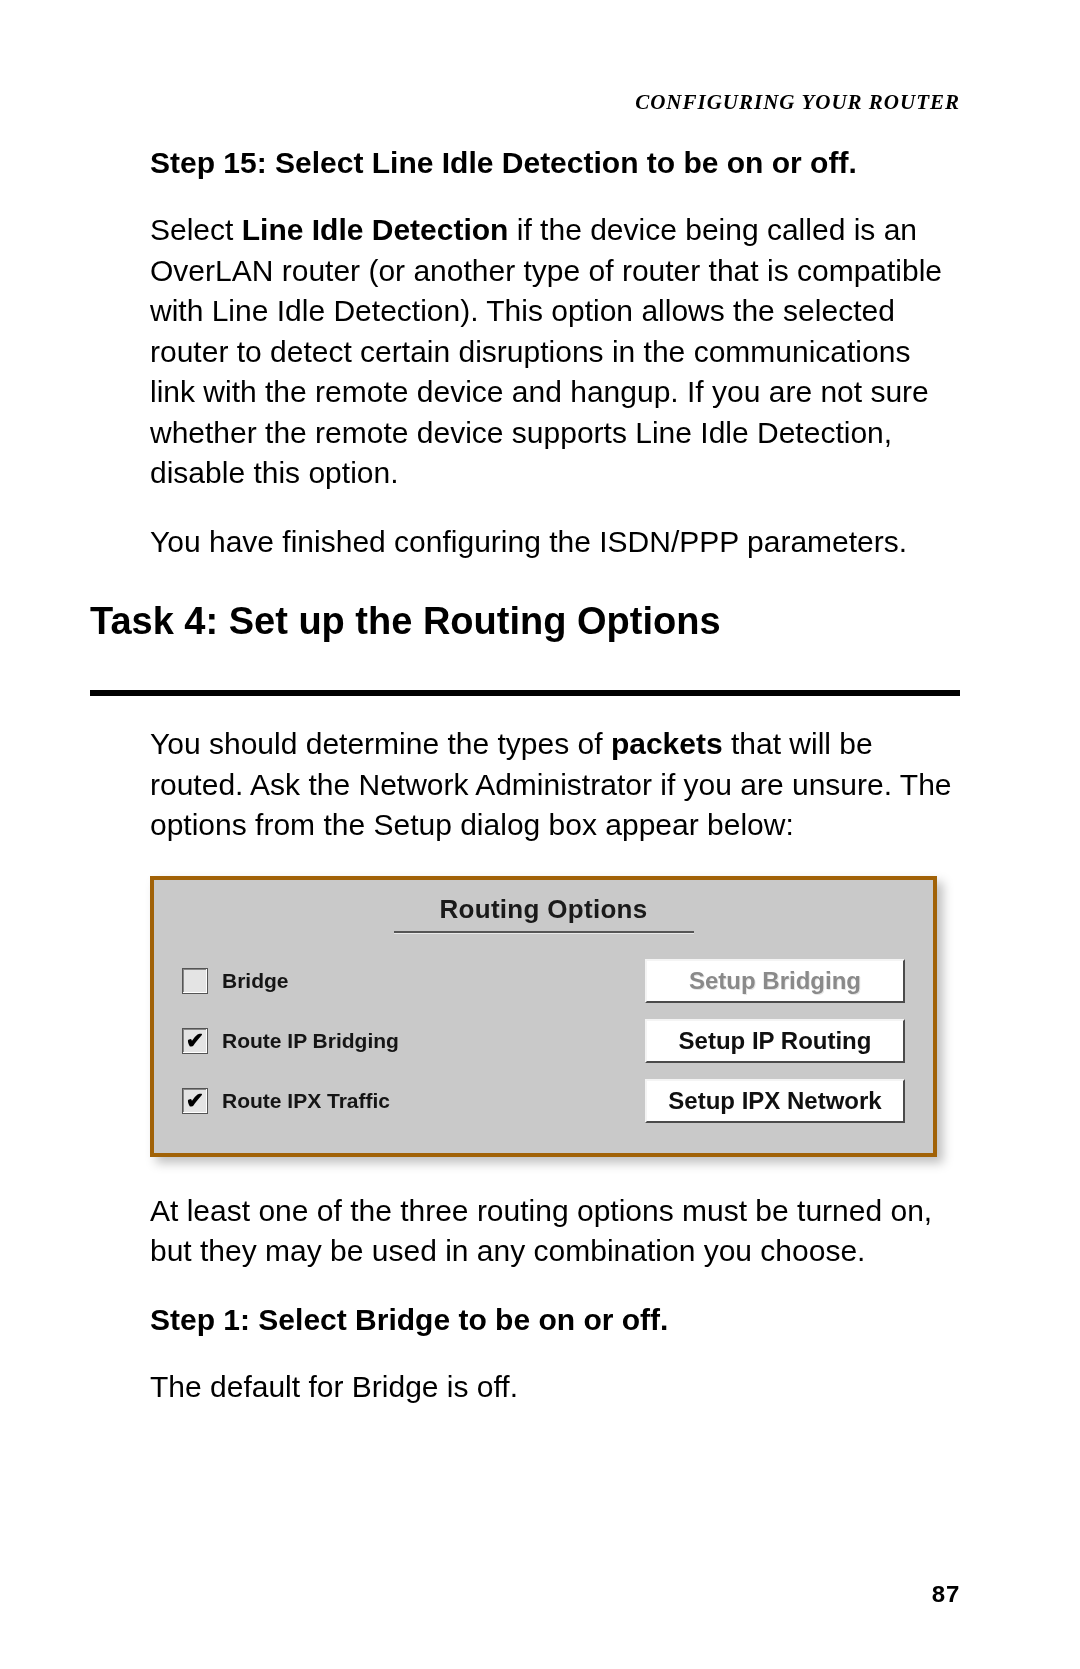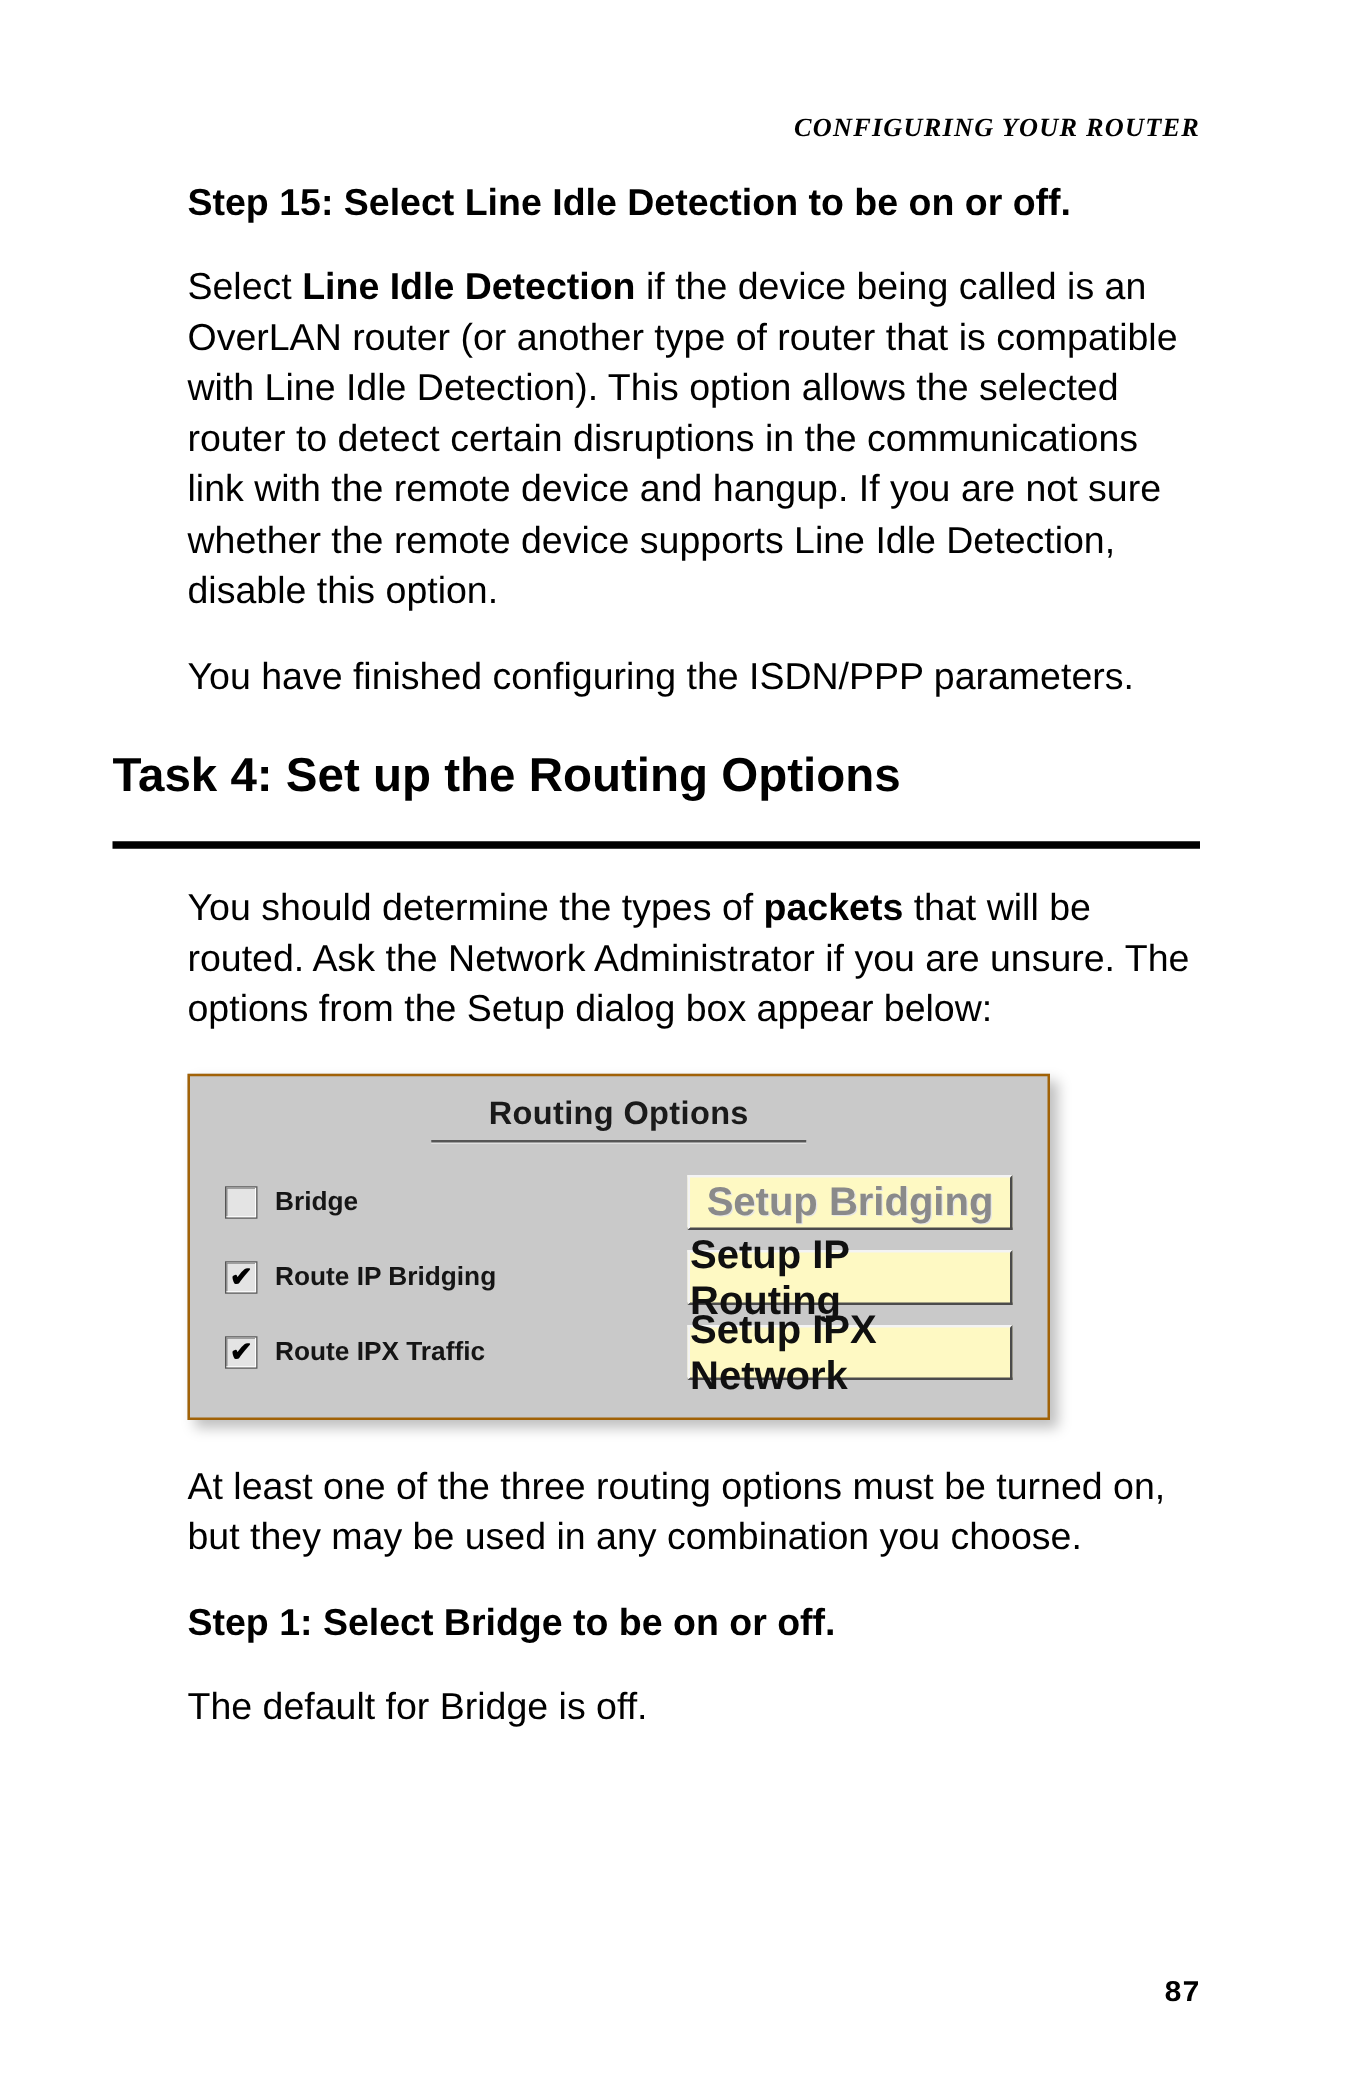--- a/index.html
+++ b/index.html
@@ -3,50 +3,50 @@
 <meta charset="utf-8">
 <style>
   * { box-sizing: border-box; margin: 0; padding: 0; }
   html, body { width: 1080px; height: 1669px; background: #ffffff; font-family: Georgia, 'Times New Roman', serif; color: #000; }
   .page { position: relative; width: 1080px; height: 1669px; padding: 90px 120px 60px 120px; }
   .running-head { font-family: Liberation Serif, serif; font-weight: bold; letter-spacing: 1px; font-size: 21px; text-align: right; font-style: italic; margin-bottom: 28px; }
   .step-heading { font-family: Arial, Helvetica, sans-serif; font-weight: bold; font-size: 30px; margin: 10px 0 28px 0; line-height: 1.3; }
   .body-p { font-family: Liberation Sans, sans-serif; font-size: 30px; line-height: 1.35; margin-bottom: 28px; }
   .body-p .b { font-weight: bold; }
   .task-heading { font-family: Arial, Helvetica, sans-serif; font-weight: bold; font-size: 38px; margin: 38px 0 0 0; }
-  .task-heading-wrap { margin-left: -30px; margin-bottom: 30px; }
+  .task-heading-wrap { margin-left: -30px; margin-bottom: 47px; }
   .task-rule { height: 6px; background: #000; margin: 4px 0 28px 0; margin-left: -30px; }
   .page-number { position: absolute; bottom: 60px; right: 120px; font-family: Liberation Mono, monospace; font-weight: bold; font-size: 24px; }
 
   
   .dialog-wrap { margin: 30px 0 34px 0; }
   .dialog {
-    width: 690px; background: #c9c9c9; border: 2px solid #a16207;
+    width: 787px; background: #c9c9c9; border: 4px solid #a16207;
     box-shadow: 6px 6px 10px rgba(0,0,0,0.25);
     padding: 14px 22px 22px 22px;
     font-family: Tahoma, Arial, sans-serif;
   }
   .dialog-title { text-align: center; font-weight: bold; font-size: 26px; color: #1a1a1a; letter-spacing: 0.3px; }
   .dialog-title-rule { height: 2px; background: #555; width: 300px; margin: 6px auto 18px auto; box-shadow: 0 1px 0 #e8e8e8; }
   .dlg-row { display: flex; align-items: center; justify-content: space-between; padding: 8px 6px; }
   .dlg-left { display: flex; align-items: center; gap: 14px; }
   .chk {
     width: 26px; height: 26px; background: #e4e4e4;
     border: 1px solid #555; box-shadow: inset -1px -1px 0 #fff, inset 1px 1px 0 #888;
     display: flex; align-items: center; justify-content: center;
     font-size: 22px; font-weight: bold; color: #000; line-height: 1;
   }
   .chk.empty { color: transparent; }
   .chk-label { font-weight: bold; font-size: 21px; color: #151515; }
   .dlg-btn {
-    width: 260px; height: 44px; background: #fef9c3;
+    width: 260px; height: 44px; background: #ffffff;
     border-top: 2px solid #f4f4f4; border-left: 2px solid #f4f4f4;
     border-right: 2px solid #4b4b4b; border-bottom: 2px solid #4b4b4b;
     display: flex; align-items: center; justify-content: center;
-    font-weight: bold; font-size: 32px;
+    font-weight: bold; font-size: 24px;
   }
   .dlg-btn.disabled { color: #8a8a8a; text-shadow: 1px 1px 0 #e6e6e6; }
   .dlg-btn.enabled { color: #101010; }
   .content-indent { margin-left: 30px; }
 </style>
 </head>
 <body>
 
 <div class="page">
 

